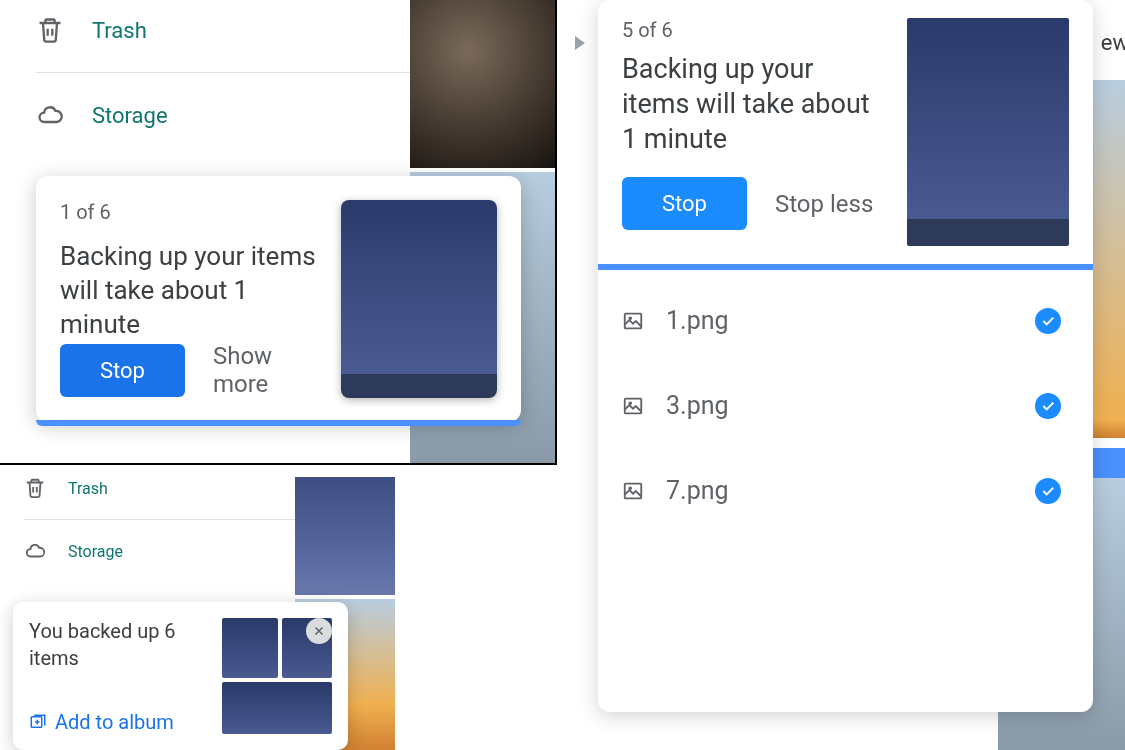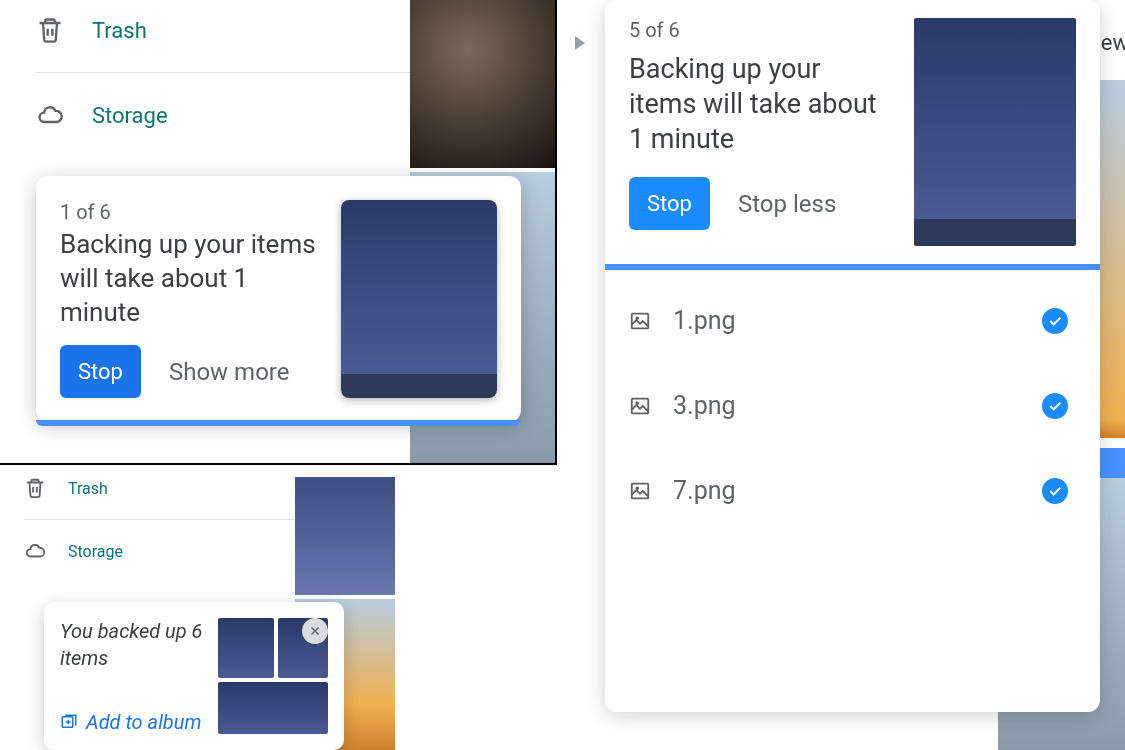--- a/index.html
+++ b/index.html
@@ -24,26 +24,26 @@
     background: linear-gradient(180deg, #b8cde0 0%, #a8bccc 30%, #8a9aa8 100%);
   }
 
   .toast {
     position: absolute; background: #fff; border-radius: 12px;
     box-shadow: 0 4px 20px rgba(0,0,0,0.22);
   }
   .toast1 { left: 36px; top: 176px; width: 485px; height: 246px; }
   .toast-inner { display: flex; padding: 24px; gap: 20px; height: 100%; }
   .toast-text { flex: 1; display: flex; flex-direction: column; }
-  .toast-count { color: #5f6368; font-size: 20px; margin-bottom: 4px; }
+  .toast-count { color: #5f6368; font-size: 20px; margin-bottom: 16px; }
   .toast-msg { color: #3c4043; font-size: 26px; line-height: 1.3; }
   .toast-actions { margin-top: auto; display: flex; align-items: center; gap: 28px; }
   .stop-btn {
     background: #1a73e8; color: #fff; border: none; border-radius: 6px;
-    padding: 14px 18px; font-size: 22px; cursor: pointer;
+    padding: 14px 40px; font-size: 22px; cursor: pointer;
   }
   .toast2 .stop-btn { background: #1a8cff; }
   .link { color: #5f6368; font-size: 24px; cursor: pointer; }
   .toast-thumb {
     width: 156px; height: 100%; border-radius: 8px; flex-shrink: 0;
     background: linear-gradient(180deg, #2a3a6a 0%, #3e4e82 50%, #4a5a92 88%, #2e3a5a 88%, #2e3a5a 100%);
     box-shadow: 0 2px 8px rgba(0,0,0,0.3);
   }
   .toast-progress { height: 6px; background: #4a90ff; border-radius: 0 0 12px 12px; }
   .toast1-progress { position:absolute; left:0; right:0; bottom:-4px; }
@@ -55,21 +55,21 @@
     background: linear-gradient(180deg,#b8cde0 0%,#f0b050 95%,#d08030 100%);
   }
   .panel2 .bg-strip2 {
     position: absolute; right: 0; top: 448px; width: 127px; height: 302px;
     background: linear-gradient(180deg,#4a90ff 0%,#4a90ff 10%,#b8cde0 10%,#a8bccc 40%,#8a9aa8 100%);
   }
   .panel2 .ew { position: absolute; right: -4px; top: 30px; color: #3c4043; font-size: 22px; }
   .caret { position: absolute; left: 15px; top: 36px; width: 0; height: 0; border-left: 10px solid #9aa0a6; border-top: 7px solid transparent; border-bottom: 7px solid transparent; }
 
   .toast2 {
-    position: absolute; left: 45px; top: 0; width: 495px; height: 712px;
+    position: absolute; left: 38px; top: 0; width: 495px; height: 712px;
     background: #fff; border-radius: 12px; box-shadow: 0 4px 20px rgba(0,0,0,0.18);
     display: flex; flex-direction: column;
   }
   .toast2-head { display: flex; padding: 18px 24px 10px 24px; gap: 20px; }
   .toast2-left { flex: 1; display: flex; flex-direction: column; }
   .toast2-count { color: #5f6368; font-size: 20px; margin-bottom: 10px; }
   .toast2-msg { color: #3c4043; font-size: 27px; line-height: 1.3; margin-bottom: 20px; }
   .toast2-actions { display: flex; align-items: center; gap: 28px; }
   .toast2-thumb {
     width: 162px; height: 228px; border-radius: 2px; flex-shrink: 0;
@@ -96,23 +96,23 @@
   .panel3 .thumb3a {
     position: absolute; right: 0; top: 10px; width: 100px; height: 118px;
     background: linear-gradient(180deg, #3e4e82 0%, #5a6aa2 70%, #6a78ac 100%);
   }
   .panel3 .thumb3b {
     position: absolute; right: 0; top: 132px; width: 100px; height: 151px;
     background: linear-gradient(180deg,#b8cde0 0%,#f0b050 70%,#d08030 100%);
   }
 
   .toast3 {
-    position: absolute; left: 44px; top: 135px; width: 300px; height: 148px;
+    position: absolute; left: 13px; top: 135px; width: 335px; height: 148px;
     background: #fff; border-radius: 10px; box-shadow: 0 4px 18px rgba(0,0,0,0.2);
-    padding: 16px; display: flex; gap: 14px; font-style: italic;
+    padding: 16px; display: flex; gap: 14px;
   }
   .toast3-text { flex: 1; display: flex; flex-direction: column; }
   .toast3-msg { color: #3c4043; font-size: 20px; line-height: 1.35; }
   .toast3-action { margin-top: auto; display: flex; align-items: center; gap: 8px; color: #1a73e8; font-size: 20px; cursor: pointer; }
   .toast3-thumbs { width: 110px; height: 100%; display: flex; flex-direction: column; gap: 4px; position: relative; }
   .tt-row { display: flex; gap: 4px; height: 60px; }
   .tt-a { flex: 1; background: linear-gradient(180deg,#2a3a6a 0%,#4a5a92 100%); border-radius: 2px; }
   .tt-b { width: 50px; background: linear-gradient(180deg,#2a3a6a 0%,#4a5a92 100%); border-radius: 2px; }
   .tt-c { flex: 1; background: linear-gradient(180deg,#2a3a6a 0%,#4a5a92 100%); border-radius: 2px; }
   .close-btn {

